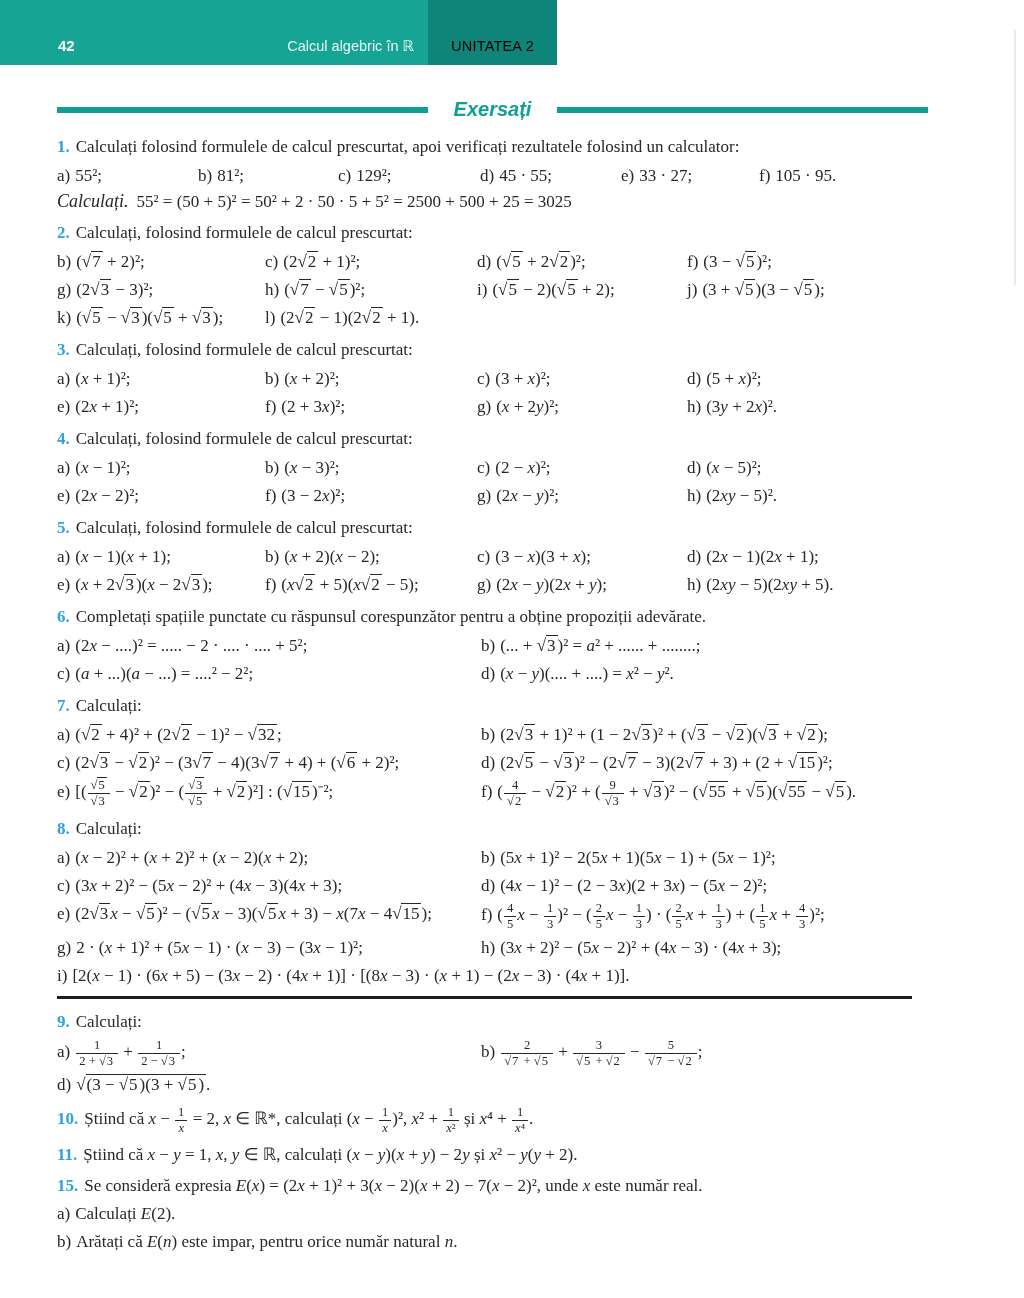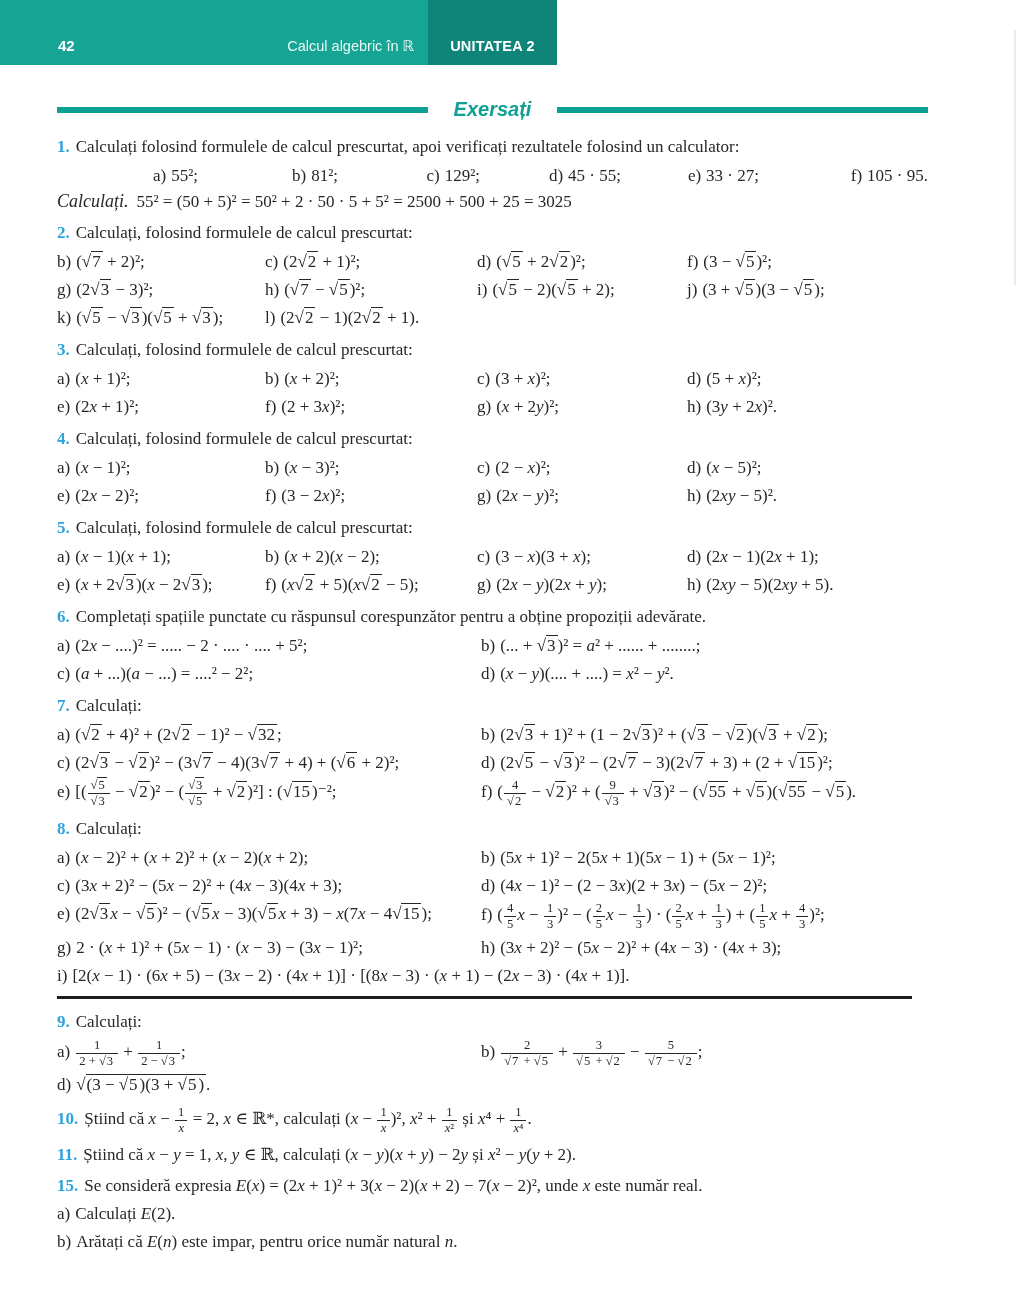--- a/index.html
+++ b/index.html
@@ -7,33 +7,33 @@
               font-family:"Liberation Serif","DejaVu Serif",serif; color:#272727; }
   
   .band { display:flex; height:65px; width:670px; }
   .band-light { width:428px; background:#16a494; display:flex; align-items:flex-end;
                 justify-content:space-between; padding:0 14px 11px 58px; }
   .band-dark { width:129px; background:#0f8478; display:flex; align-items:flex-end;
                justify-content:center; padding-bottom:11px; }
   .band-light, .band-dark { font-family:"Liberation Sans","DejaVu Sans",sans-serif; }
   .page-num { color:#fff; font-size:15px; font-weight:bold; }
   .chapter { color:#eafaf7; font-size:14.5px; }
-  .unit { color:#ffffff; font-size:14.5px; font-weight:bold; letter-spacing:.2px; }
+  .unit { color:#000000; font-size:14.5px; font-weight:normal; letter-spacing:.2px; }
   
   .sec-head { display:flex; align-items:center; gap:26px; margin:33px 96px 13px 57px;font-style:italic; }
   .sec-head .rule { flex:1; height:6px; background:#0ea093; }
   .sec-title { color:#0ea093; font-size:20px; font-weight:bold;
                font-family:"Liberation Sans","DejaVu Sans",sans-serif; }
   
-  #exercises { padding:0 96px 0 57px; font-size:17px; line-height:25px; }
+  #exercises { padding:0 96px 0 57px; font-size:17px; line-height:25px;font-family:Liberation Serif, serif; }
   .exercise-block { margin-bottom:6px; }
   .ex-head { margin:1px 0 2px 0; }
   .num { color:#2ea3da; font-weight:bold; margin-right:6px; }
   .grid { display:grid; }
-  .cols-6 { grid-template-columns:141px 140px 142px 141px 138px auto;text-align:right; }
+  .cols-6 { grid-template-columns:141px 140px 142px 141px 138px auto; }
   .cols-4 { grid-template-columns:208px 212px 210px auto; }
   .cols-2 { grid-template-columns:424px auto; }
   .cols-1 { grid-template-columns:auto; }
   .cell { padding:1.5px 0; white-space:nowrap; }
   .lbl { margin-right:5px; }
   .note .note-lbl { font-style:italic; margin-right:8px; font-size:18px; }
   .divider { height:3px; background:#1d1d1d; margin:7px 0 10px 0; width:855px; }
   
   i { font-style:italic; }
   .rad { white-space:nowrap; }

